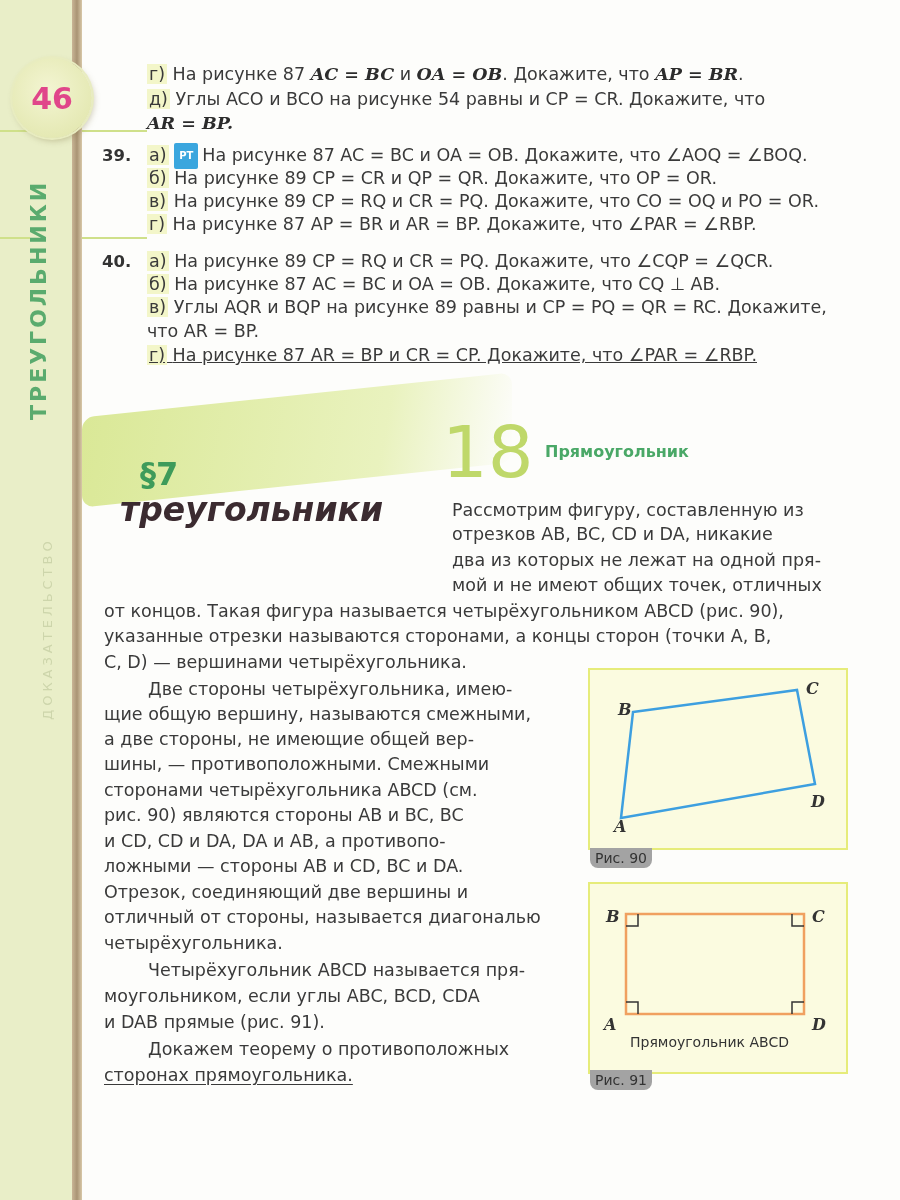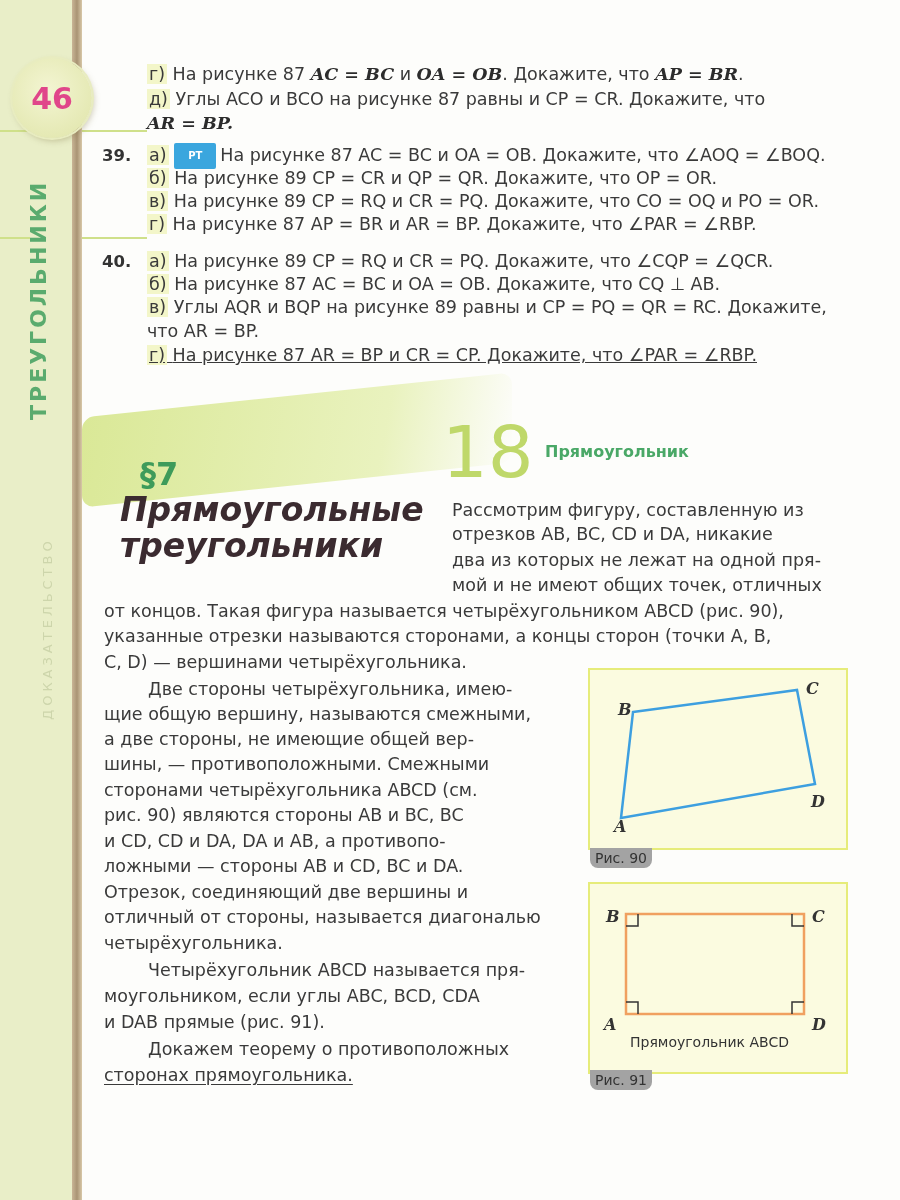--- a/index.html
+++ b/index.html
@@ -8,21 +8,21 @@
   .spine { position:absolute; left:72px; top:0; width:10px; height:1200px; background:linear-gradient(to right,#c9b596,#a99474,#d8c8a8); }
   .side-line { position:absolute; height:2px; background:#cfe08a; }
   .page-badge { position:absolute; left:12px; top:58px; width:80px; height:80px; border-radius:50%; background:radial-gradient(circle at 45% 40%,#f3f5d2,#dfe4a8); box-shadow:0 0 0 2px #e8ecc0, 2px 3px 6px rgba(120,110,60,0.35); display:flex; align-items:center; justify-content:center; }
   .page-num { color:#e0468a; font-weight:bold; font-size:30px; font-family:"DejaVu Sans", sans-serif; }
   .side-title { position:absolute; left:26px; top:420px; transform-origin:0 0; transform:rotate(-90deg); color:#5aab6e; font-weight:bold; font-size:22px; letter-spacing:3px; white-space:nowrap; }
   .side-faint { position:absolute; left:40px; top:720px; transform-origin:0 0; transform:rotate(-90deg); color:#cdd5ab; font-size:13px; letter-spacing:4px; white-space:nowrap; }
   .line { position:absolute; font-size:17.5px; white-space:nowrap; line-height:24px; }
   .m { font-family:"DejaVu Serif", serif; font-style:italic; font-weight:bold; color:#2c2c2c; }
   .lbl { background:#f3f6c9; padding:0 2px; }
   .num { font-weight:bold; color:#333; font-size:16.5px; }
-  .rt { display:inline-block; background:#3aa6de; color:#fff; font-size:10px; font-weight:bold; padding:1px 14px; border-radius:2px; vertical-align:2px; margin-right:4px; }
+  .rt { display:inline-block; background:#3aa6de; color:#fff; font-size:10px; font-weight:bold; padding:1px 5px; border-radius:2px; vertical-align:2px; margin-right:4px; }
   .u { text-decoration:underline; text-underline-offset:3px; }
   .hr-green { position:absolute; height:2px; background:#cfe08a; }
   .splash { position:absolute; left:82px; top:395px; width:430px; height:90px; background:linear-gradient(100deg,rgba(214,230,140,0.9),rgba(220,235,150,0.6) 70%,rgba(255,255,255,0)); transform:skewY(-6deg); border-radius:12px; }
   .sec { position:absolute; left:140px; top:455px; color:#3e9b5a; font-weight:bold; font-size:32px; }
   .chap-title { position:absolute; left:120px; top:492px; font-style:italic; font-weight:bold; font-size:33px; color:#3b2b30; line-height:36px; }
   .big18 { position:absolute; left:442px; top:412px; font-size:72px; color:#bfd86a; line-height:80px; }
   .sec-title { position:absolute; left:545px; top:442px; color:#4aa867; font-weight:bold; font-size:16px; }
   .fig { position:absolute; border:2px solid #e6ec7a; background:#fbfbe0; }
   .fig-cap { position:absolute; background:#a3a3a3; color:#333; font-size:14px; padding:2px 5px; border-radius:0 0 8px 8px; }
   svg text { font-family:"DejaVu Serif", serif; font-style:italic; font-weight:bold; }
@@ -42,21 +42,21 @@
 </div>
 <div class="side-title">ТРЕУГОЛЬНИКИ</div>
 <div class="side-faint">ДОКАЗАТЕЛЬСТВО</div>
 
 <div class="line" style="left:147px;top:62px;">
   <span class="lbl">г)</span>
   <span>На рисунке 87 </span><span class="m">AC = BC</span><span> и </span><span class="m">OA = OB</span><span>. Докажите, что </span><span class="m">AP = BR</span><span>.</span>
 </div>
 <div class="line" style="left:147px;top:87px;">
   <span class="lbl">д)</span>
-  <span>Углы ACO и BCO на рисунке 87 равны и CP = CR. Докажите, что</span>
+  <span>Углы ACO и BCO на рисунке 54 равны и CP = CR. Докажите, что</span>
 </div>
 <div class="line m" style="left:147px;top:111px;">AR = BP.</div>
 
 <div class="line num" style="left:102px;top:144px;">39.</div>
 <div class="line" style="left:147px;top:143px;">
   <span class="lbl">а)</span>
   <span class="rt">РТ</span><span>На рисунке 87 AC = BC и OA = OB. Докажите, что ∠AOQ = ∠BOQ.</span>
 </div>
 <div class="line" style="left:147px;top:166px;">
   <span class="lbl">б)</span>
@@ -86,21 +86,20 @@
 </div>
 <div class="line" style="left:147px;top:319px;">что AR = BP.</div>
 <div class="line" style="left:147px;top:343px;text-decoration:underline;">
   <span class="lbl">г)</span>
   <span>На рисунке 87 AR = BP и CR = CP. Докажите, что ∠PAR = ∠RBP.</span>
 </div>
 
 <div class="splash"></div>
 <div class="sec">§7</div>
 <div class="chap-title">
-  <div>Прямоугольные</div>
   <div>треугольники</div>
 </div>
 <div class="big18">18</div>
 <div class="sec-title">Прямоугольник</div>
 
 <div class="line" style="left:452px;top:498px;">Рассмотрим фигуру, составленную из</div>
 <div class="line" style="left:452px;top:522px;">отрезков AB, BC, CD и DA, никакие</div>
 <div class="line" style="left:452px;top:548px;">два из которых не лежат на одной пря-</div>
 <div class="line" style="left:452px;top:573px;">мой и не имеют общих точек, отличных</div>
 <div class="line" style="left:104px;top:599px;">от концов. Такая фигура называется четырёхугольником ABCD (рис. 90),</div>

